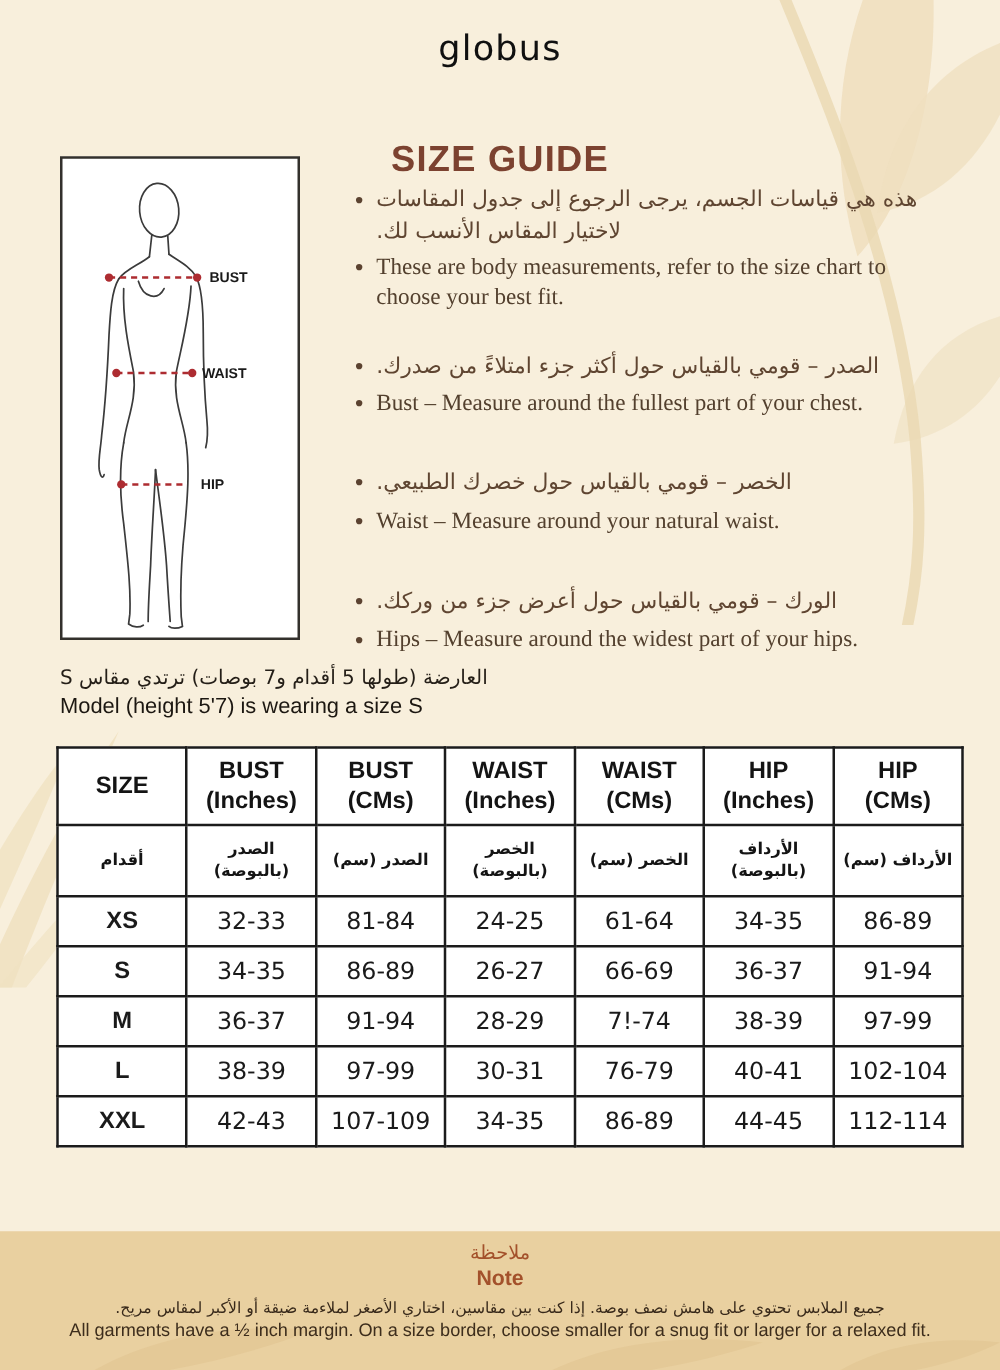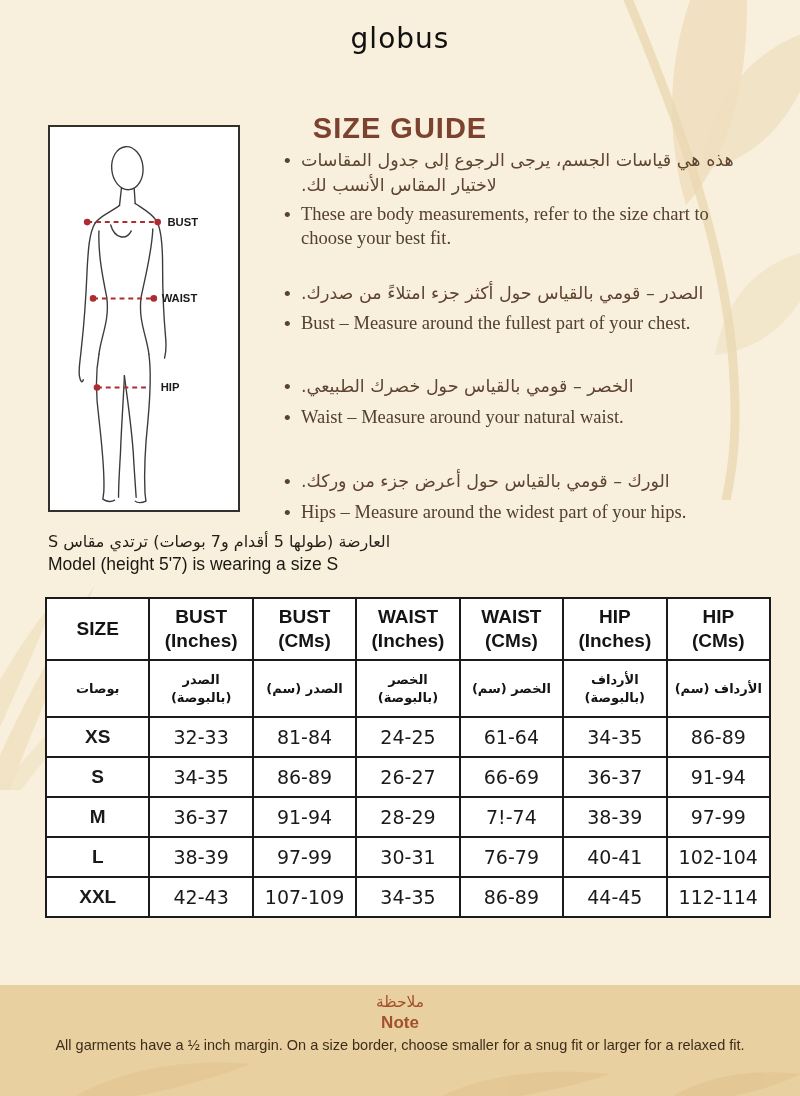--- a/index.html
+++ b/index.html
@@ -190,21 +190,21 @@
       <th>
             <div>HIP</div>
             <div>(Inches)</div>
           </th>
       <th>
             <div>HIP</div>
             <div>(CMs)</div>
           </th>
     </tr>
     <tr class="r-har">
-      <th>بوصات</th>
+      <th>أقدام</th>
       <th>الصدر (بالبوصة)</th>
       <th>الصدر (سم)</th>
       <th>الخصر (بالبوصة)</th>
       <th>الخصر (سم)</th>
       <th>الأرداف (بالبوصة)</th>
       <th>الأرداف (سم)</th>
     </tr>
     <tr class="r-data">
       <td class="size-col">XS</td>
       <td>32-33</td>
@@ -256,16 +256,17 @@
   <div class="note-panel">
     <svg class="note-leaves" viewBox="0 0 800 50">
       <g fill="#dfc28e" opacity="0.5">
         <path d="M60,60 C110,25 180,12 250,18 C190,42 120,55 60,60 Z"></path>
         <path d="M420,62 C470,30 540,20 610,28 C550,48 480,58 420,62 Z"></path>
         <path d="M660,58 C700,30 750,22 800,28 C760,48 710,56 660,58 Z"></path>
       </g>
     </svg>
     <div class="note-title-ar">ملاحظة</div>
     <div class="note-title-en">Note</div>
+    <div class="note-body-ar">جميع الملابس تحتوي على هامش نصف بوصة. إذا كنت بين مقاسين، اختاري الأصغر لملاءمة ضيقة أو الأكبر لمقاس مريح.</div>
     <div class="note-body-en">All garments have a ½ inch margin. On a size border, choose smaller for a snug fit or larger for a relaxed fit.</div>
   </div>
 
 </div>
 
 </body></html>

